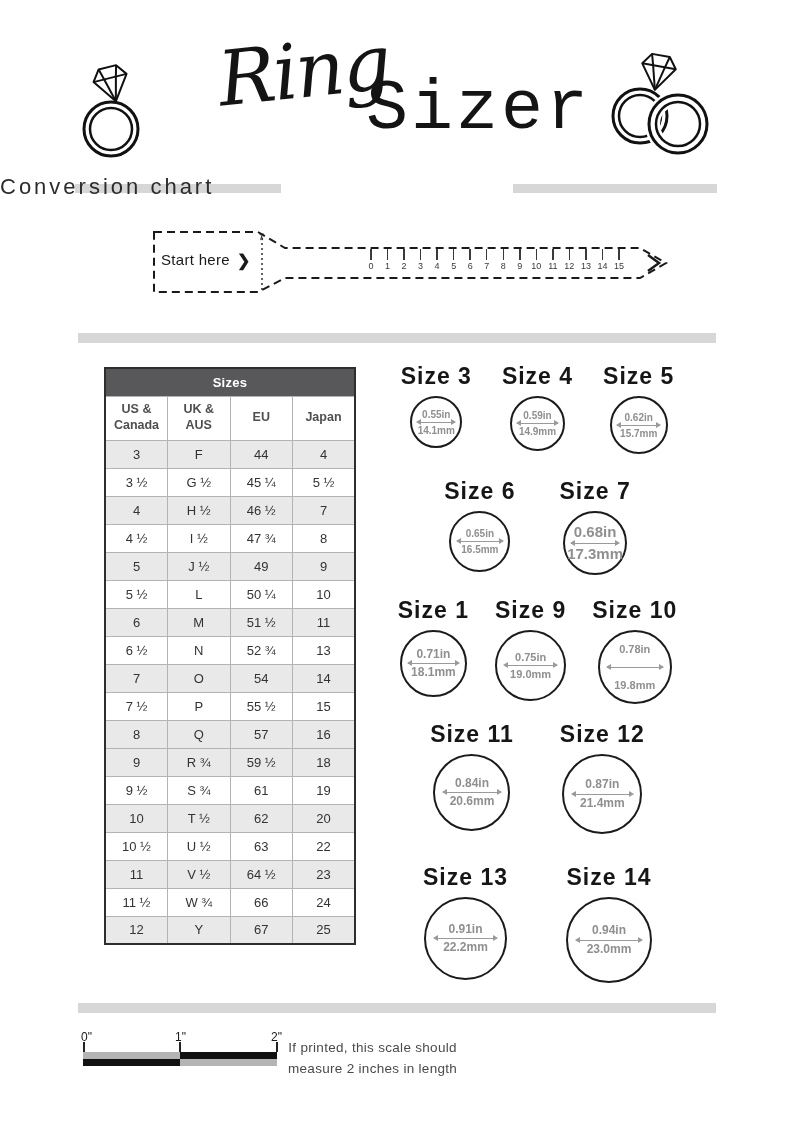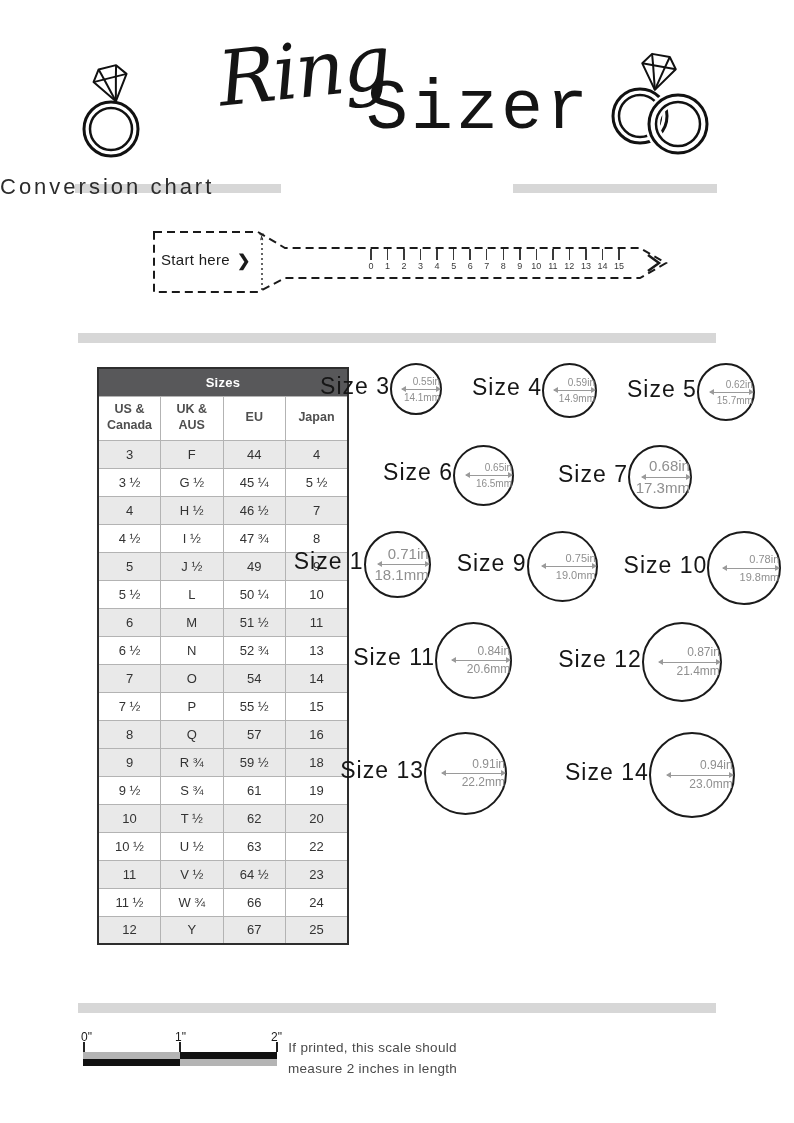--- a/index.html
+++ b/index.html
@@ -23,39 +23,39 @@
   #sizer-tool svg { position:absolute; left:0; top:0; }
   #start-here { position:absolute; left:13px; top:23px; display:flex; align-items:flex-start; color:#1a1a1a; }
   #start-here .lbl { font-size:15px; letter-spacing:0.3px; }
   #start-here .chev { font-size:16px; font-weight:bold; margin-left:7px; }
   #sizer-ruler { position:absolute; left:216px; top:21px; width:262px; height:27px; display:flex; justify-content:space-between; }
   .tick-item { width:14px; display:flex; flex-direction:column; align-items:center; }
   .tick-line { width:1.5px; height:11px; background:#3a3a3a; }
   .tick-num { font-size:9px; color:#3a3a3a; margin-top:1px; }
 
   
-  #size-table-wrap { position:absolute; left:97px; top:367px; }
+  #size-table-wrap { position:absolute; left:104px; top:367px; }
   table.conv { border-collapse:collapse; width:252px; table-layout:fixed; text-align:center; border:2px solid #2e2e2e; }
   table.conv th, table.conv td { border:1px solid #b3b3b3; }
   th.t-title { background:#58585a; color:#fff; font-size:13px; font-weight:bold; height:28px; letter-spacing:0.3px; }
   tr.cols th { height:44px; font-size:12.5px; font-weight:bold; color:#4f4f4f; line-height:1.25; padding:2px; }
   table.conv td { height:28px; font-size:13px; color:#333; }
   tr.shade td { background:#e9e9e9; }
 
   
   #ring-size-panel { position:absolute; left:345px; top:363px; width:385px; }
   .c-row { display:flex; justify-content:center; align-items:flex-start; }
   .c-row:nth-child(1){ gap:30px; margin-bottom:24px; }
   .c-row:nth-child(2){ gap:44px; margin-bottom:22px; }
   .c-row:nth-child(3){ gap:26px; margin-bottom:17px; }
   .c-row:nth-child(4){ gap:46px; margin-bottom:30px; }
   .c-row:nth-child(5){ gap:58px; }
-  .size-item { display:flex; align-items:center; }
+  .size-item { display:flex; flex-direction:column; align-items:center;font-weight:bold; }
   .size-title { font-size:23px; letter-spacing:1px; color:#161616; margin-bottom:6px; white-space:nowrap; }
-  .ring-circle { border:2px solid #1b1b1b; border-radius:50%; display:flex; flex-direction:column; align-items:flex-end; justify-content:center; color:#8f8f8f; }
+  .ring-circle { border:2px solid #1b1b1b; border-radius:50%; display:flex; flex-direction:column; align-items:center; justify-content:center; color:#8f8f8f; }
   .dim-in, .dim-mm { line-height:1.1; }
   .dim-arrow { width:80%; height:1px; background:#9a9a9a; position:relative; margin:2px 0; }
   .dim-arrow::before { content:''; position:absolute; left:-1px; top:-3px; border-top:3px solid transparent; border-bottom:3px solid transparent; border-right:5px solid #9a9a9a; }
   .dim-arrow::after  { content:''; position:absolute; right:-1px; top:-3px; border-top:3px solid transparent; border-bottom:3px solid transparent; border-left:5px solid #9a9a9a; }
 
   
   #print-scale { position:absolute; left:83px; top:1030px; width:200px; height:45px; }
   .scale-label { position:absolute; top:0; font-size:12px; color:#1a1a1a; }
   #scale-label-0 { left:-2px; } #scale-label-1 { left:92px; } #scale-label-2 { left:188px; }
   .scale-tick { position:absolute; top:12px; width:1.5px; height:10px; background:#222; }
@@ -359,37 +359,37 @@
           <div class="ring-circle" style="width: 64px; height: 64px; font-size: 15px;">
             <div class="dim-in">0.68in</div>
             <div class="dim-arrow"></div>
             <div class="dim-mm">17.3mm</div>
           </div>
         </div>
       </div>
       <div class="c-row">
         <div class="size-item">
           <div class="size-title">Size 1</div>
-          <div class="ring-circle" style="width: 67px; height: 67px; font-size: 15px;">
+          <div class="ring-circle" style="width: 67px; height: 67px; font-size: 12px;">
             <div class="dim-in">0.71in</div>
             <div class="dim-arrow"></div>
             <div class="dim-mm">18.1mm</div>
           </div>
         </div>
         <div class="size-item">
           <div class="size-title">Size 9</div>
           <div class="ring-circle" style="width: 71px; height: 71px; font-size: 11px;">
             <div class="dim-in">0.75in</div>
             <div class="dim-arrow"></div>
             <div class="dim-mm">19.0mm</div>
           </div>
         </div>
         <div class="size-item">
           <div class="size-title">Size 10</div>
-          <div class="ring-circle" style="width: 74px; height: 74px; font-size: 11px;">
+          <div class="ring-circle" style="width: 74px; height: 74px; font-size: 11px; gap: 9px;">
             <div class="dim-in">0.78in</div>
             <div class="dim-arrow"></div>
             <div class="dim-mm">19.8mm</div>
           </div>
         </div>
       </div>
       <div class="c-row">
         <div class="size-item">
           <div class="size-title">Size 11</div>
           <div class="ring-circle" style="width: 77px; height: 77px; font-size: 12px;">

